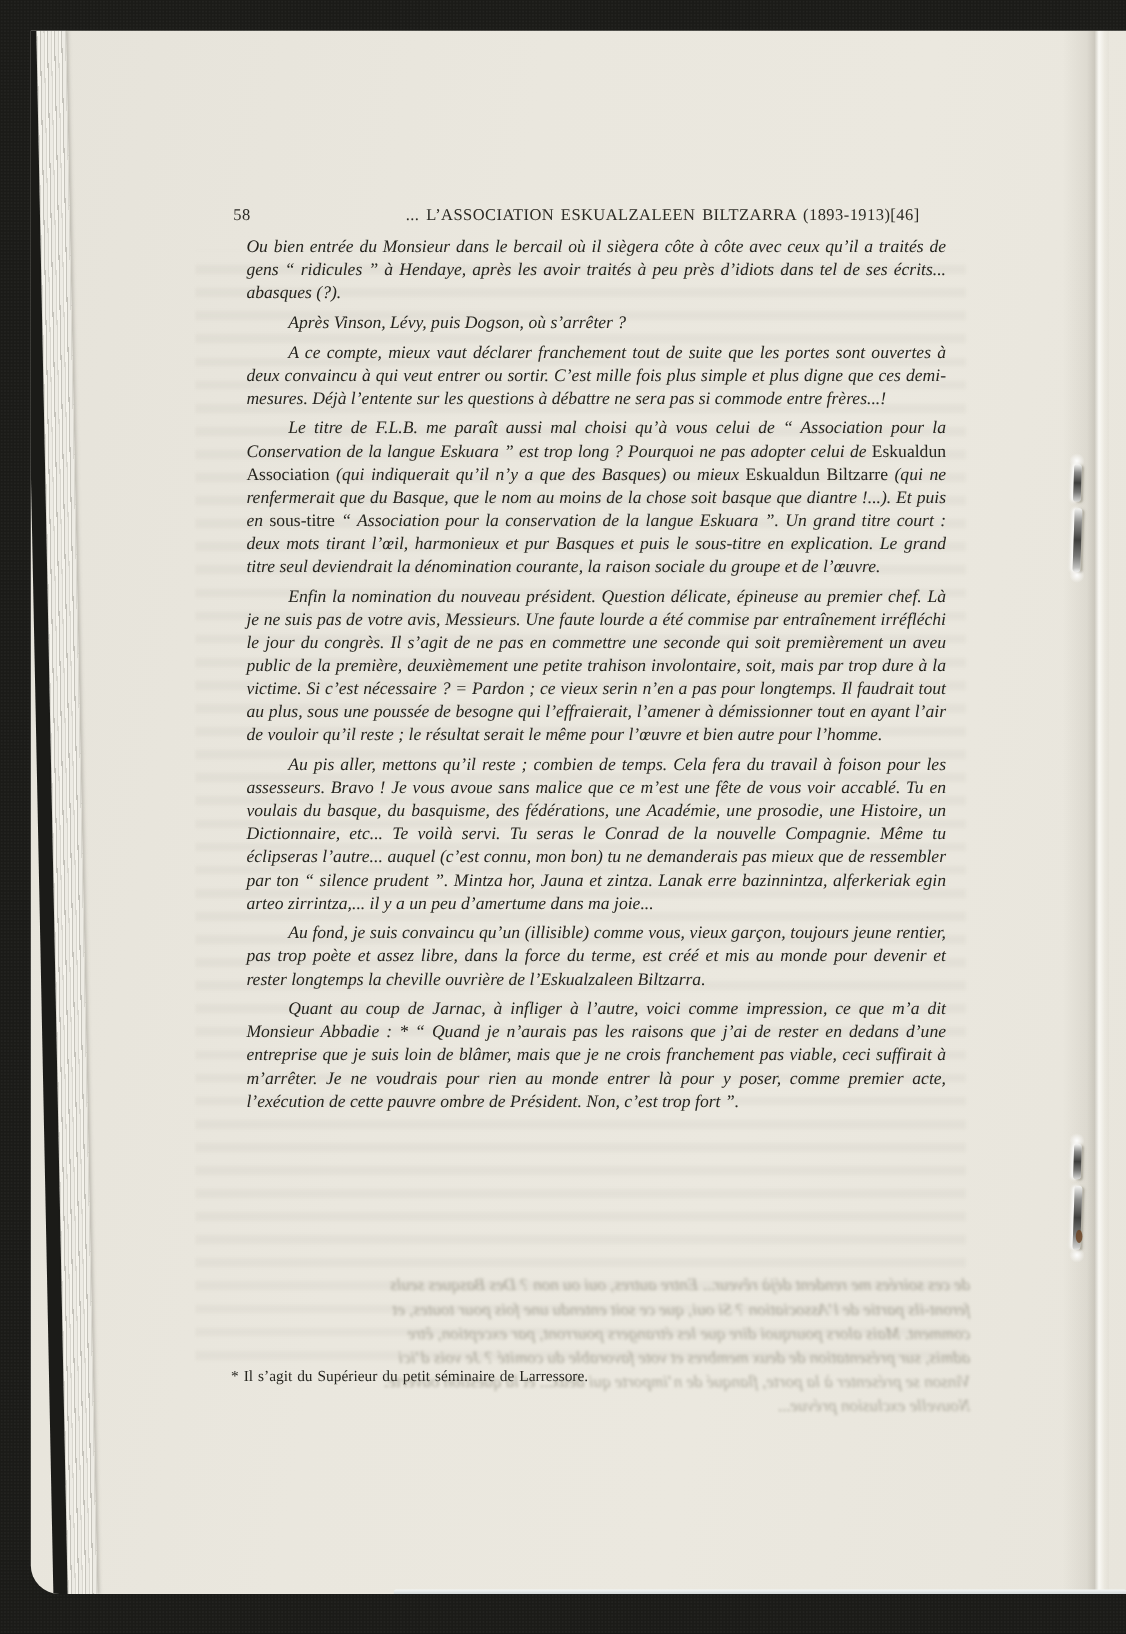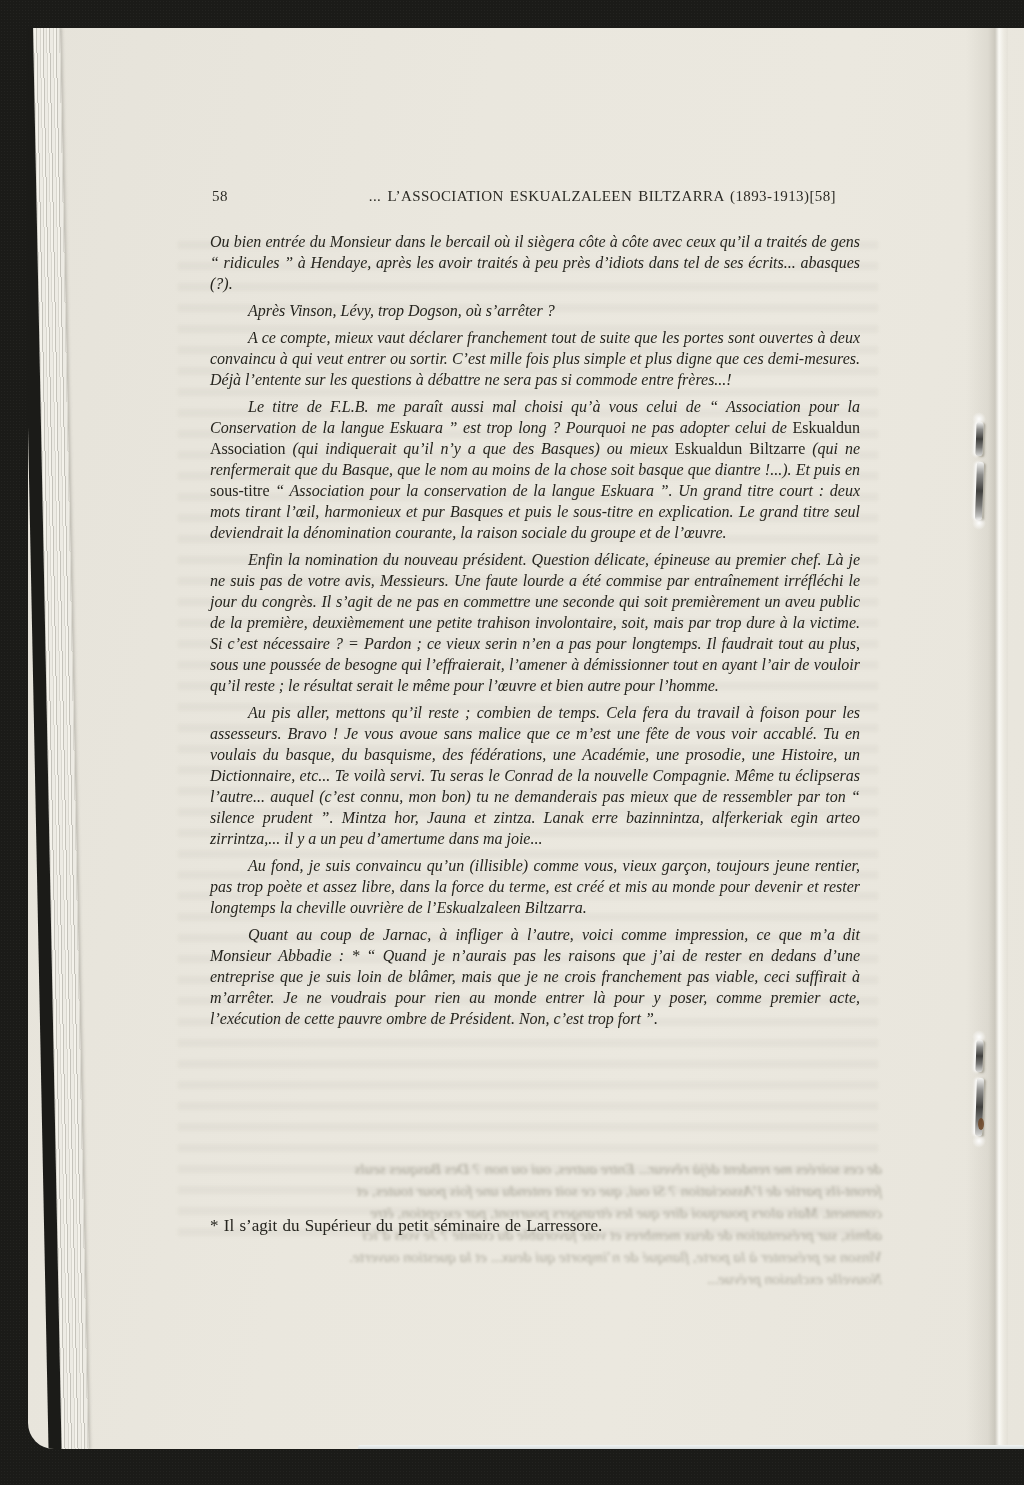--- a/index.html
+++ b/index.html
@@ -93,34 +93,34 @@
   }
   
   .text-block{
     position:absolute;left:182px;top:160px;width:650px;
     color:#26251f;
   }
   .running-head{
     display:flex;justify-content:space-between;align-items:baseline;
     width:624px;margin-left:2px;
     font-size:15px;letter-spacing:0.4px;word-spacing:2px;
-    color:#2b2a24;margin-bottom:26px;font-style:normal;
+    color:#2b2a24;margin-bottom:9px;font-style:normal;
   }
   .rh-title{flex:1;text-align:right;}
   .para{
-    margin:0 0 6px 0;
+    margin:0 0 6px 14px;
     font-size:16px;line-height:21px;
     text-align:justify;text-indent:38px;
   }
   .para.no-indent{text-indent:0;}
   .it{font-style:italic;}
   .rm{font-style:normal;}
   .footnote{
-    position:absolute;left:182px;top:1188px;width:660px;
-    font-size:17px;color:#26251f;font-style:normal;word-spacing:1px;
+    position:absolute;left:182px;top:1216px;width:660px;
+    font-size:14px;color:#26251f;font-style:normal;word-spacing:1px;
   }
 </style>
 </head>
 <body>
 
 <div class="stage">
   <div class="page">
 
     <div class="ghost-overlay"></div>
 
@@ -131,29 +131,29 @@
       <div>admis, sur présentation de deux membres et vote favorable du comité ? Je vois d’ici</div>
       <div>Vinson se présenter à la porte, flanqué de n’importe qui deux... et la question ouverte.</div>
       <div>Nouvelle exclusion prévue...</div>
     </div>
 
     <div class="text-block">
 
       <div class="running-head">
         <span>58</span>
         <span class="rh-title">... L’ASSOCIATION ESKUALZALEEN BILTZARRA (1893-1913)</span>
-        <span>[58]</span>
+        <span>[46]</span>
       </div>
 
       <p class="para no-indent">
         <span class="it">Ou bien entrée du Monsieur dans le bercail où il siègera côte à côte avec ceux qu’il a traités de gens “ ridicules ” à Hendaye, après les avoir traités à peu près d’idiots dans tel de ses écrits... abasques (?).</span>
       </p>
 
       <p class="para">
-        <span class="it">Après Vinson, Lévy, trop Dogson, où s’arrêter ?</span>
+        <span class="it">Après Vinson, Lévy, puis Dogson, où s’arrêter ?</span>
       </p>
 
       <p class="para">
         <span class="it">A ce compte, mieux vaut déclarer franchement tout de suite que les portes sont ouvertes à deux convaincu à qui veut entrer ou sortir. C’est mille fois plus simple et plus digne que ces demi-mesures. Déjà l’entente sur les questions à débattre ne sera pas si commode entre frères...!</span>
       </p>
 
       <p class="para">
         <span class="it">Le titre de F.L.B. me paraît aussi mal choisi qu’à vous celui de “ Association pour la Conservation de la langue Eskuara ” est trop long ? Pourquoi ne pas adopter celui de </span><span class="rm">Eskualdun Association </span><span class="it">(qui indiquerait qu’il n’y a que des Basques) ou mieux </span><span class="rm">Eskualdun Biltzarre </span><span class="it">(qui ne renfermerait que du Basque, que le nom au moins de la chose soit basque que diantre !...). Et puis en </span><span class="rm">sous-titre </span><span class="it">“ Association pour la conservation de la langue Eskuara ”. Un grand titre court : deux mots tirant l’œil, harmonieux et pur Basques et puis le sous-titre en explication. Le grand titre seul deviendrait la dénomination courante, la raison sociale du groupe et de l’œuvre.</span>
       </p>
 

